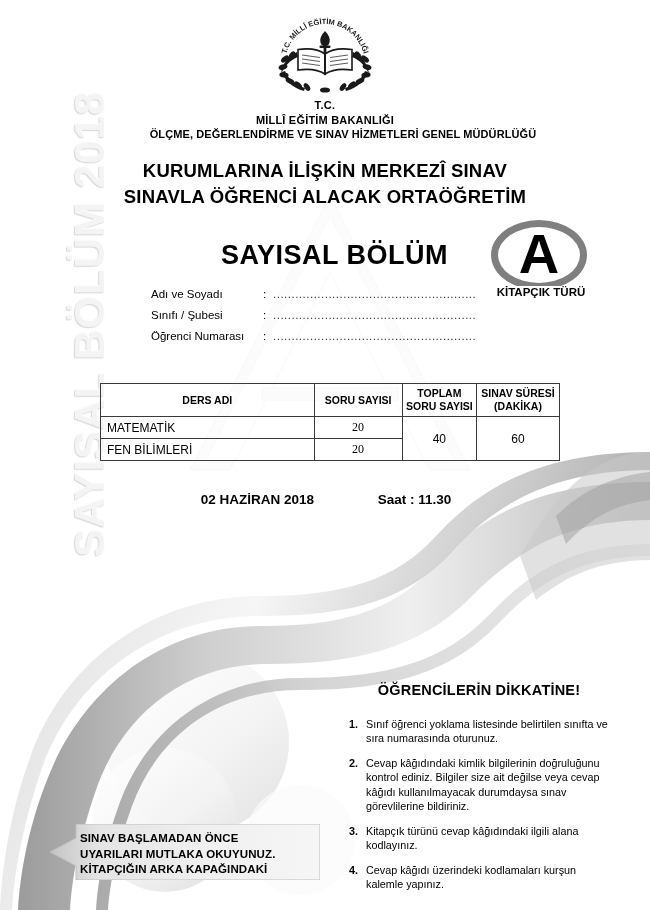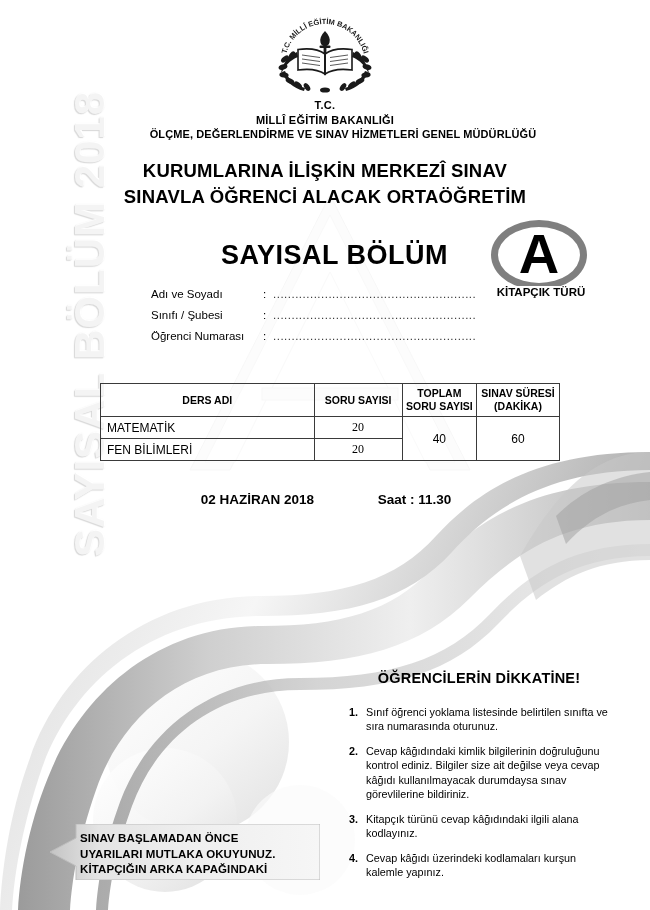--- a/index.html
+++ b/index.html
@@ -93,21 +93,21 @@
   .col-soru{width:92px;}
   .col-top{width:76px;}
   .col-sure{width:85px;}
 
   .datetime{position:absolute;left:96px;top:492px;width:460px;text-align:center;
      font-size:13.5px;font-weight:bold;}
   .datetime .d{margin-right:60px;}
 
   
   .inst{position:absolute;left:349px;top:670px;width:260px;}
-  .inst h2{margin:0 0 19px 0;font-size:14.5px;font-weight:bold;text-align:center;letter-spacing:.2px;}
+  .inst h2{margin:12px 0 19px 0;font-size:14.5px;font-weight:bold;text-align:center;letter-spacing:.2px;}
   .inst ol{margin:0;padding:0;list-style:none;}
   .inst li{display:flex;font-size:10.8px;line-height:1.34;margin-bottom:10px;}
   .inst li .n{width:17px;flex:none;font-weight:bold;}
   .inst li .t{flex:1;}
 
   
   .warn{position:absolute;left:50px;top:824px;width:270px;height:56px;z-index:4;}
   .warn .shape{position:absolute;inset:0;}
   .warn .txt{
     position:absolute;left:30px;top:7px;width:232px;

